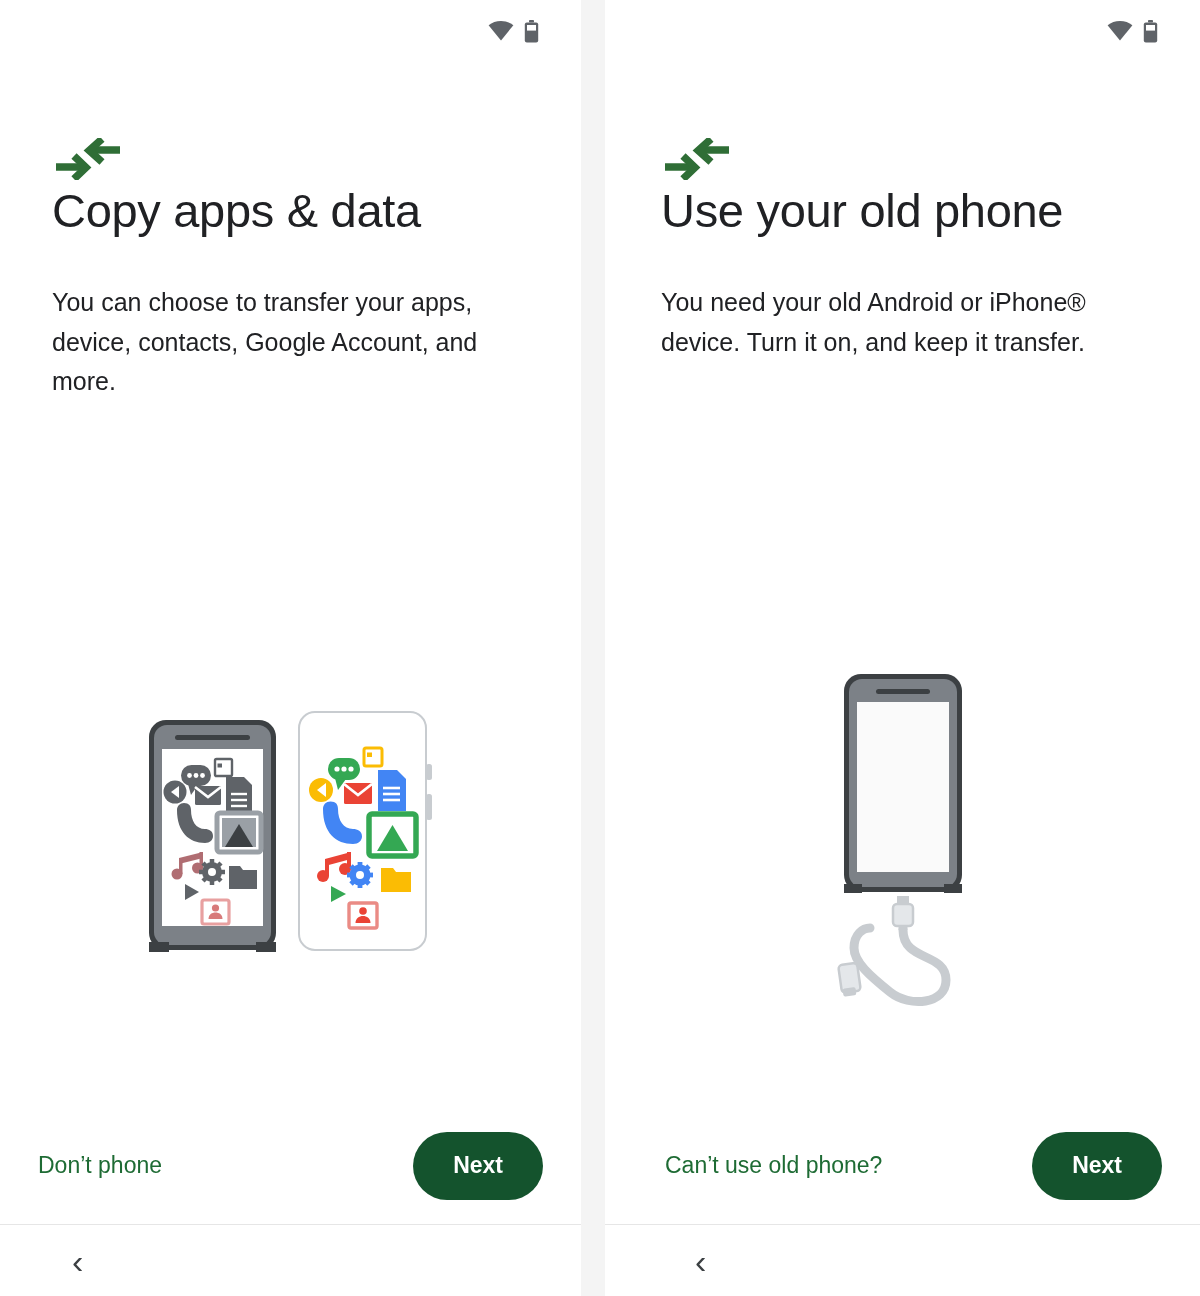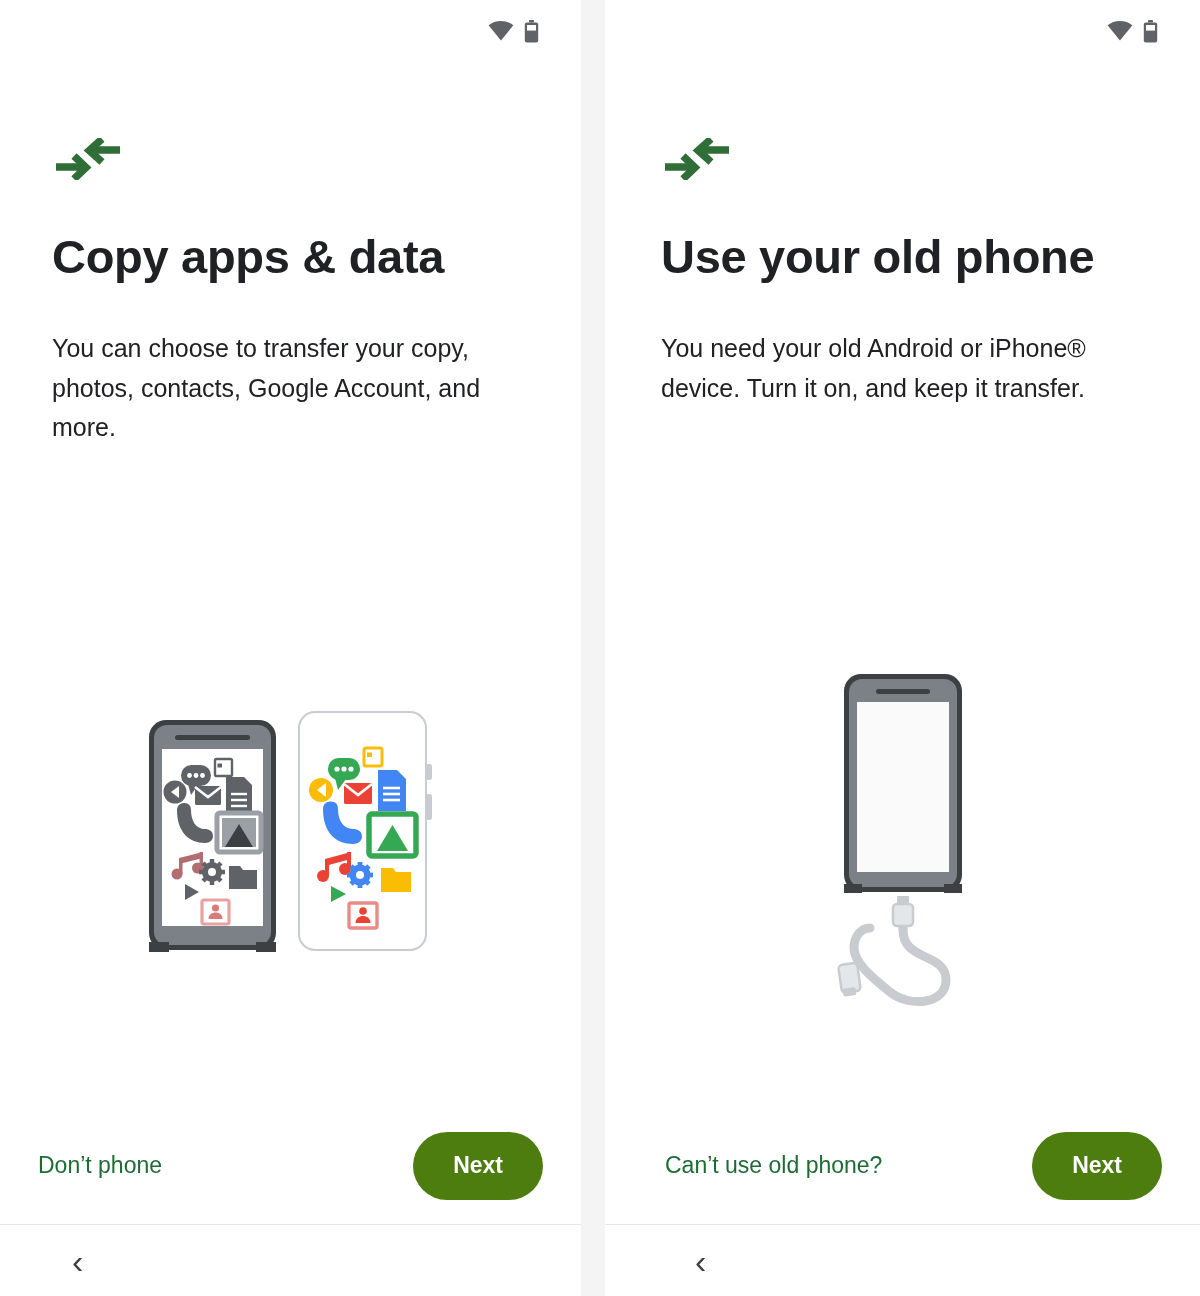--- a/index.html
+++ b/index.html
@@ -55,23 +55,22 @@
   }
   .panel.right .content { padding: 0 56px; }
 
   .brand-icon {
     margin-top: 76px;
     width: 72px;
     height: 42px;
   }
 
   .page-title {
-    margin-top: 46px;
     font-size: 47px;
-    font-weight: 700;
+    font-weight: 400;
     color: #202124;
     letter-spacing: -0.3px;
     line-height: 1.15;
     white-space: nowrap;
   }
 
   .page-body {
     margin-top: 45px;
     font-size: 25px;
     font-weight: 400;
@@ -109,21 +108,21 @@
     border: none;
     color: #1e6b34;
     font-family: "Liberation Sans", sans-serif;
     font-size: 23px;
     font-weight: 400;
     cursor: pointer;
     padding: 8px 4px;
   }
 
   .filled-button {
-    background: #4d7c0f;
+    background: #14532d;
     color: #ffffff;
     border: none;
     border-radius: 34px;
     font-family: "Liberation Sans", sans-serif;
     font-size: 23px;
     font-weight: 700;
     padding: 0 40px;
     height: 68px;
     min-width: 118px;
     cursor: pointer;
@@ -179,21 +178,21 @@
             <path d="M4 29 L33 29"></path>
             <path d="M22 18 L34 29.4 L22 41"></path>
             <path d="M68 12 L38 12"></path>
             <path d="M50 1 L37.2 12.4 L50 24"></path>
           </g>
         </svg>
       </span>
 
       <h1 class="page-title">Copy apps &amp; data</h1>
 
-      <p class="page-body">You can choose to transfer your copy, photos, contacts, Google Account, and more.</p>
+      <p class="page-body">You can choose to transfer your apps, device, contacts, Google Account, and more.</p>
 
       <div class="illustration transfer">
         <svg width="300" height="265" viewBox="0 0 300 265">
 
           <g>
             <rect x="8" y="18" width="127" height="230" rx="17" fill="#3c4043"></rect>
             <rect x="13" y="23" width="117" height="220" rx="13" fill="#7c8187"></rect>
             <rect x="34" y="33" width="75" height="5" rx="2.5" fill="#3c4043"></rect>
             <rect x="21" y="47" width="101" height="177" fill="#ffffff"></rect>
             <rect x="8" y="240" width="20" height="10" fill="#3c4043"></rect>

